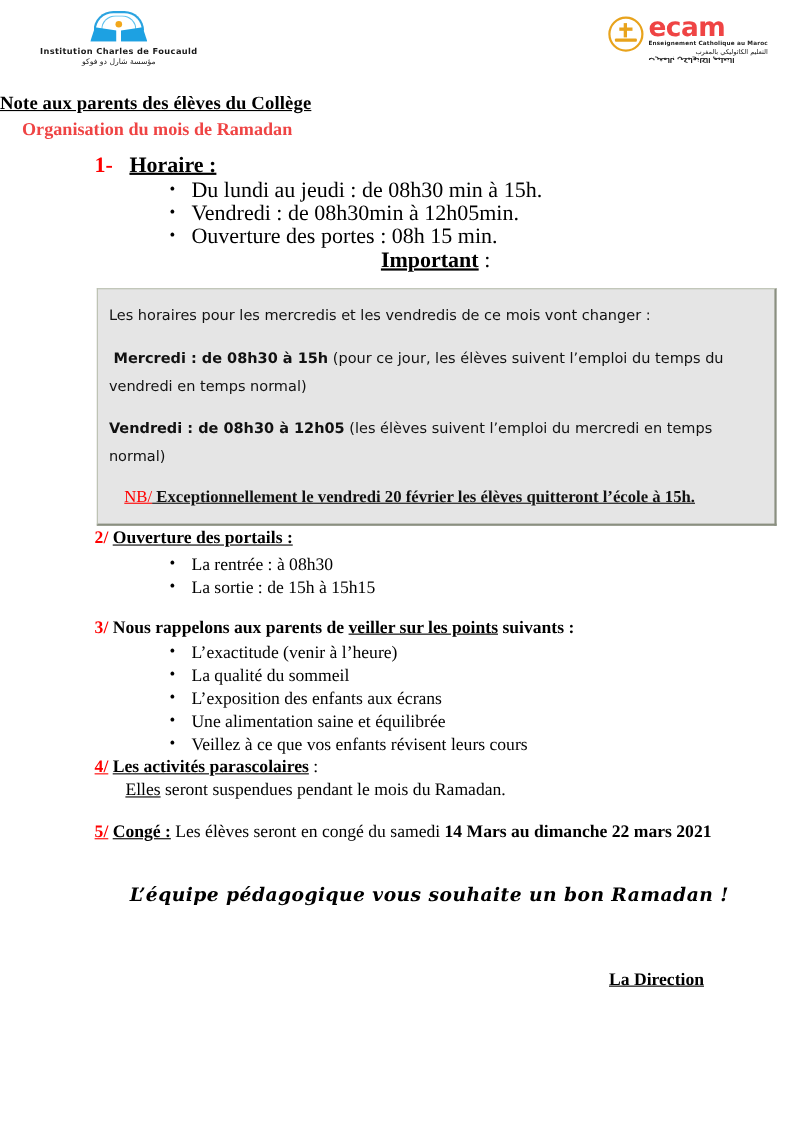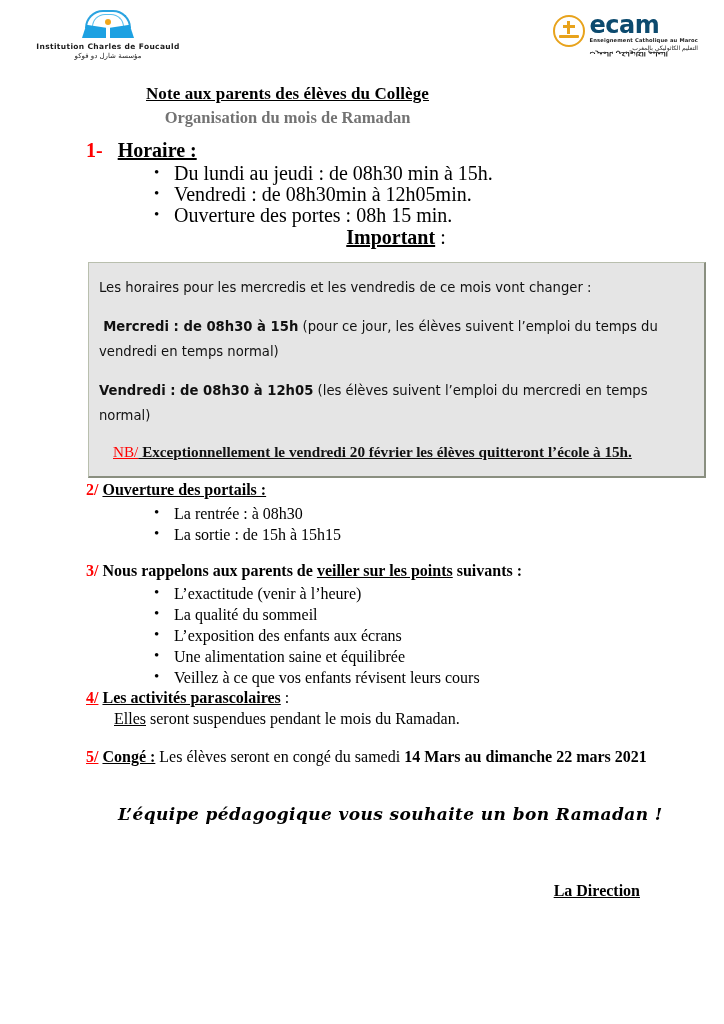--- a/index.html
+++ b/index.html
@@ -148,21 +148,21 @@
     height: 3px;
     background: #e8a31c;
     border-radius: 1px;
   }
   .logo-right .wordmark {
     font-family: "DejaVu Sans", sans-serif;
     font-size: 24px;
     font-weight: bold;
     line-height: 22px;
     letter-spacing: -0.5px;
-    color: #0c4a6e;
+    color: #ef4444;
   }
   .logo-right .sub1 {
     font-family: "DejaVu Sans", sans-serif;
     font-size: 5.2px;
     font-weight: bold;
     letter-spacing: 0.15px;
     color: #222222;
     margin-top: 1px;
     white-space: nowrap;
   }
@@ -184,33 +184,34 @@
     white-space: nowrap;
     transform: scaleY(-1);
   }
 
   
   .titles {
     position: absolute;
     top: 84px;
     left: 0;
     width: 575px;
-    text-align: center;
+    text-align: left;
   }
   .title-main {
     font-size: 17px;
     font-weight: bold;
     text-decoration: underline;
     letter-spacing: 0.1px;
   }
   .title-sub {
     font-size: 16.5px;
     font-weight: bold;
-    color: #737373;
+    color: #ef4444;
     margin-top: 4px;
+    padding-left: 20px;
   }
 
   .content {
     position: absolute;
     top: 140px;
     left: 86px;
     width: 620px;
     font-size: 20px;
     line-height: 20.5px;
   }

